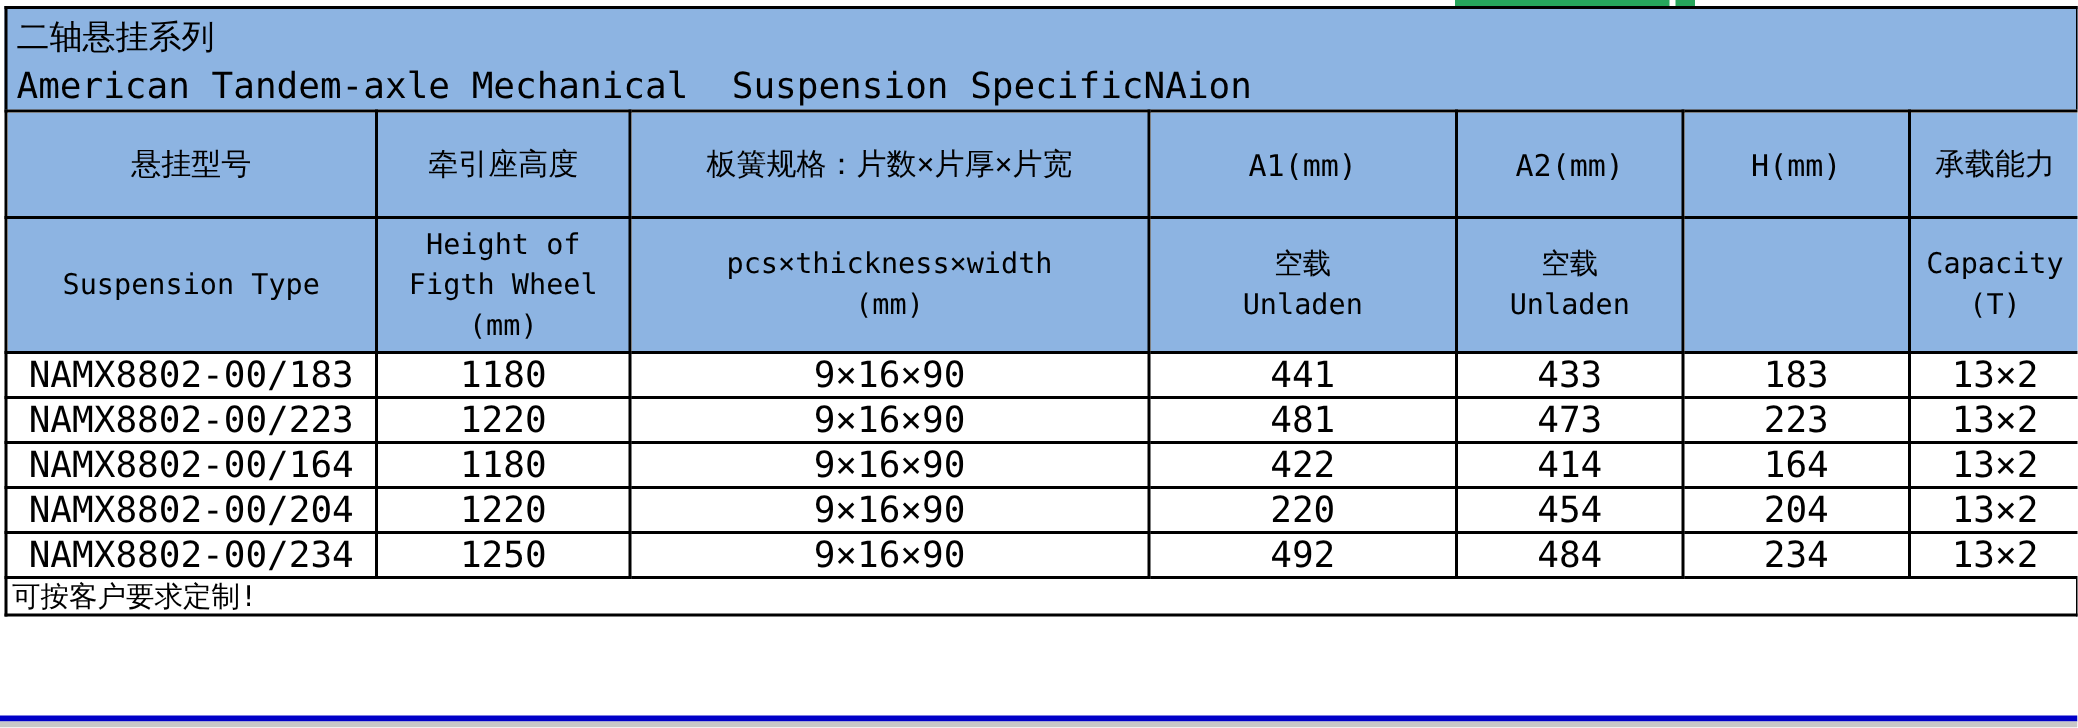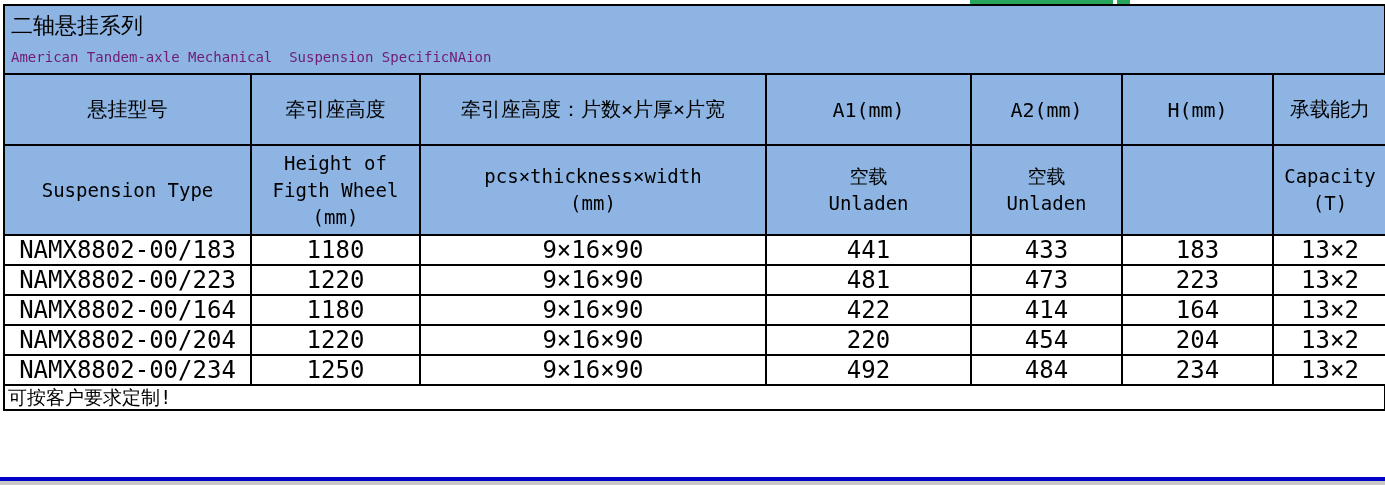--- a/index.html
+++ b/index.html
@@ -40,23 +40,23 @@
     padding: 3px 0 0 6px;
     overflow: hidden;
   }
   .title-zh {
     font-size: 22px;
     line-height: 34px;
     color: #000;
     white-space: pre;
   }
   .title-en {
-    font-size: 14px;
+    font-size: 24px;
     line-height: 28px;
-    color: #701a75;
+    color: #000000;
     white-space: pre;
   }
   table.spec-table {
     border-collapse: collapse;
     table-layout: fixed;
     width: 1383px;
   }
   .spec-table th, .spec-table td {
     border: 2px solid #000;
     text-align: center;
@@ -117,21 +117,21 @@
         <col style="width:346px">
         <col style="width:205px">
         <col style="width:151px">
         <col style="width:151px">
         <col style="width:114px">
       </colgroup>
       <thead id="spec-thead">
           <tr class="h1-row">
             <th>悬挂型号</th>
             <th>牵引座高度</th>
-            <th>牵引座高度：片数×片厚×片宽</th>
+            <th>板簧规格：片数×片厚×片宽</th>
             <th>A1(mm)</th>
             <th>A2(mm)</th>
             <th>H(mm)</th>
             <th>承载能力</th>
           </tr>
           <tr class="h2-row">
             <th>Suspension Type</th>
             <th>Height of
 Figth Wheel
 (mm)</th>

